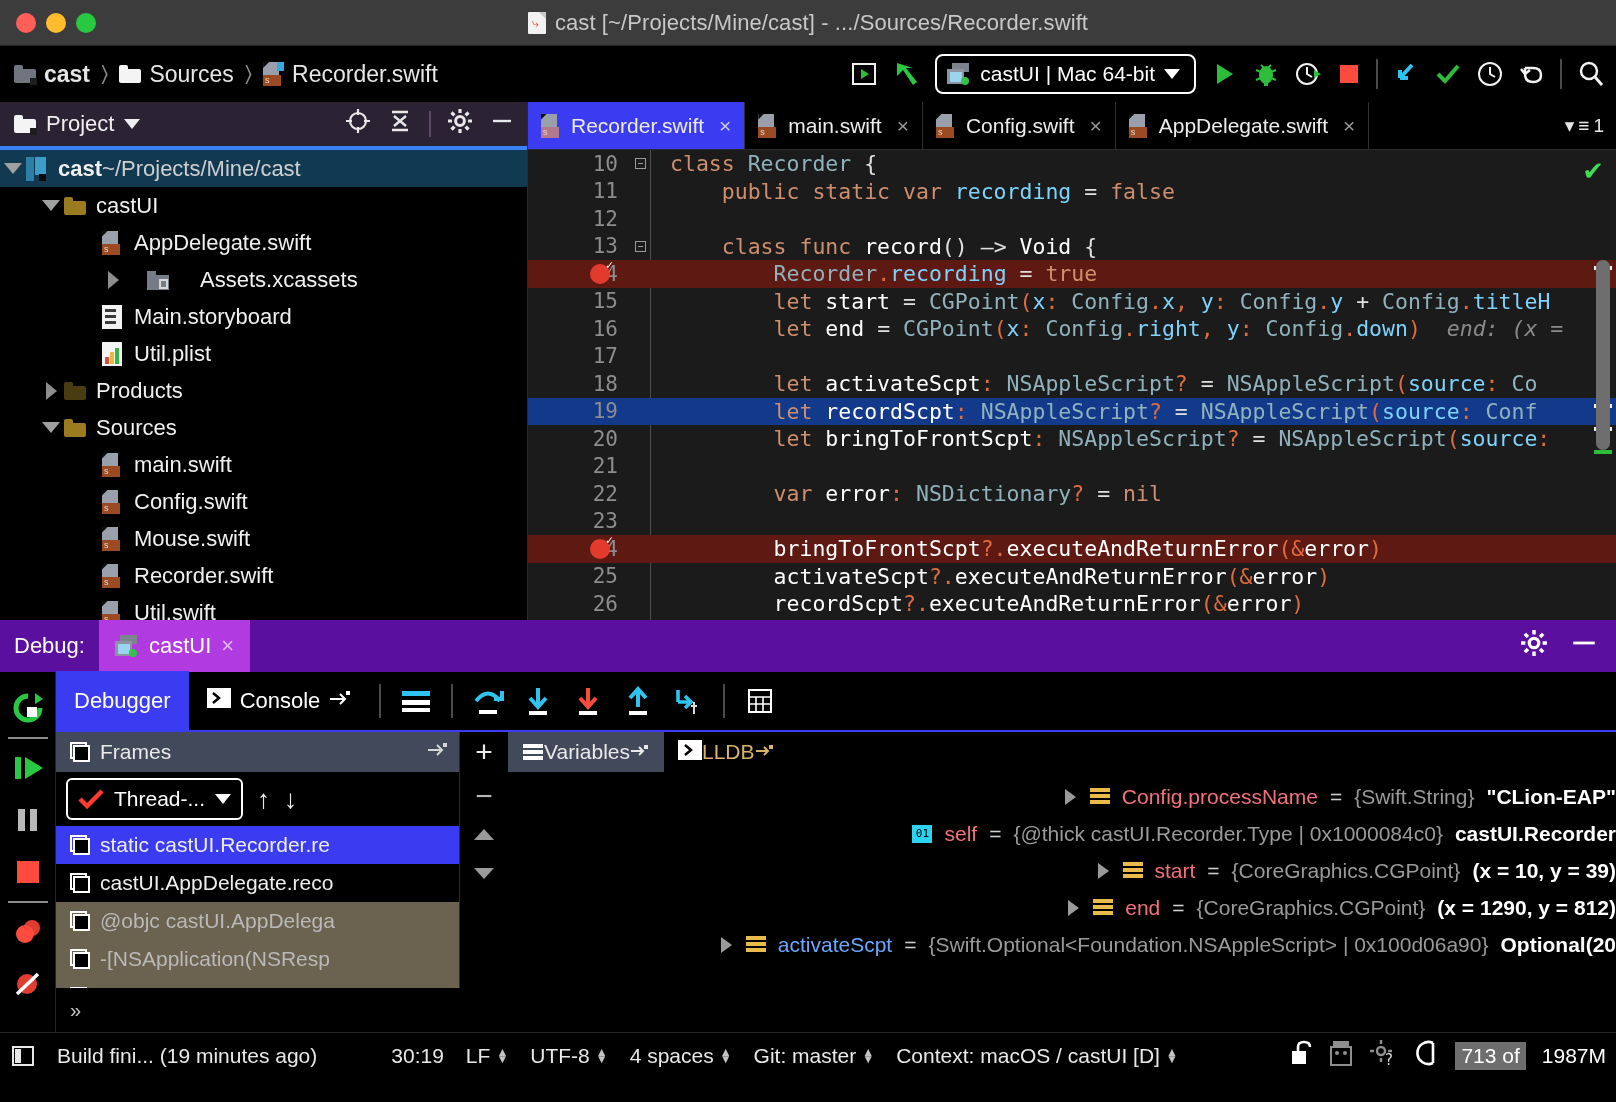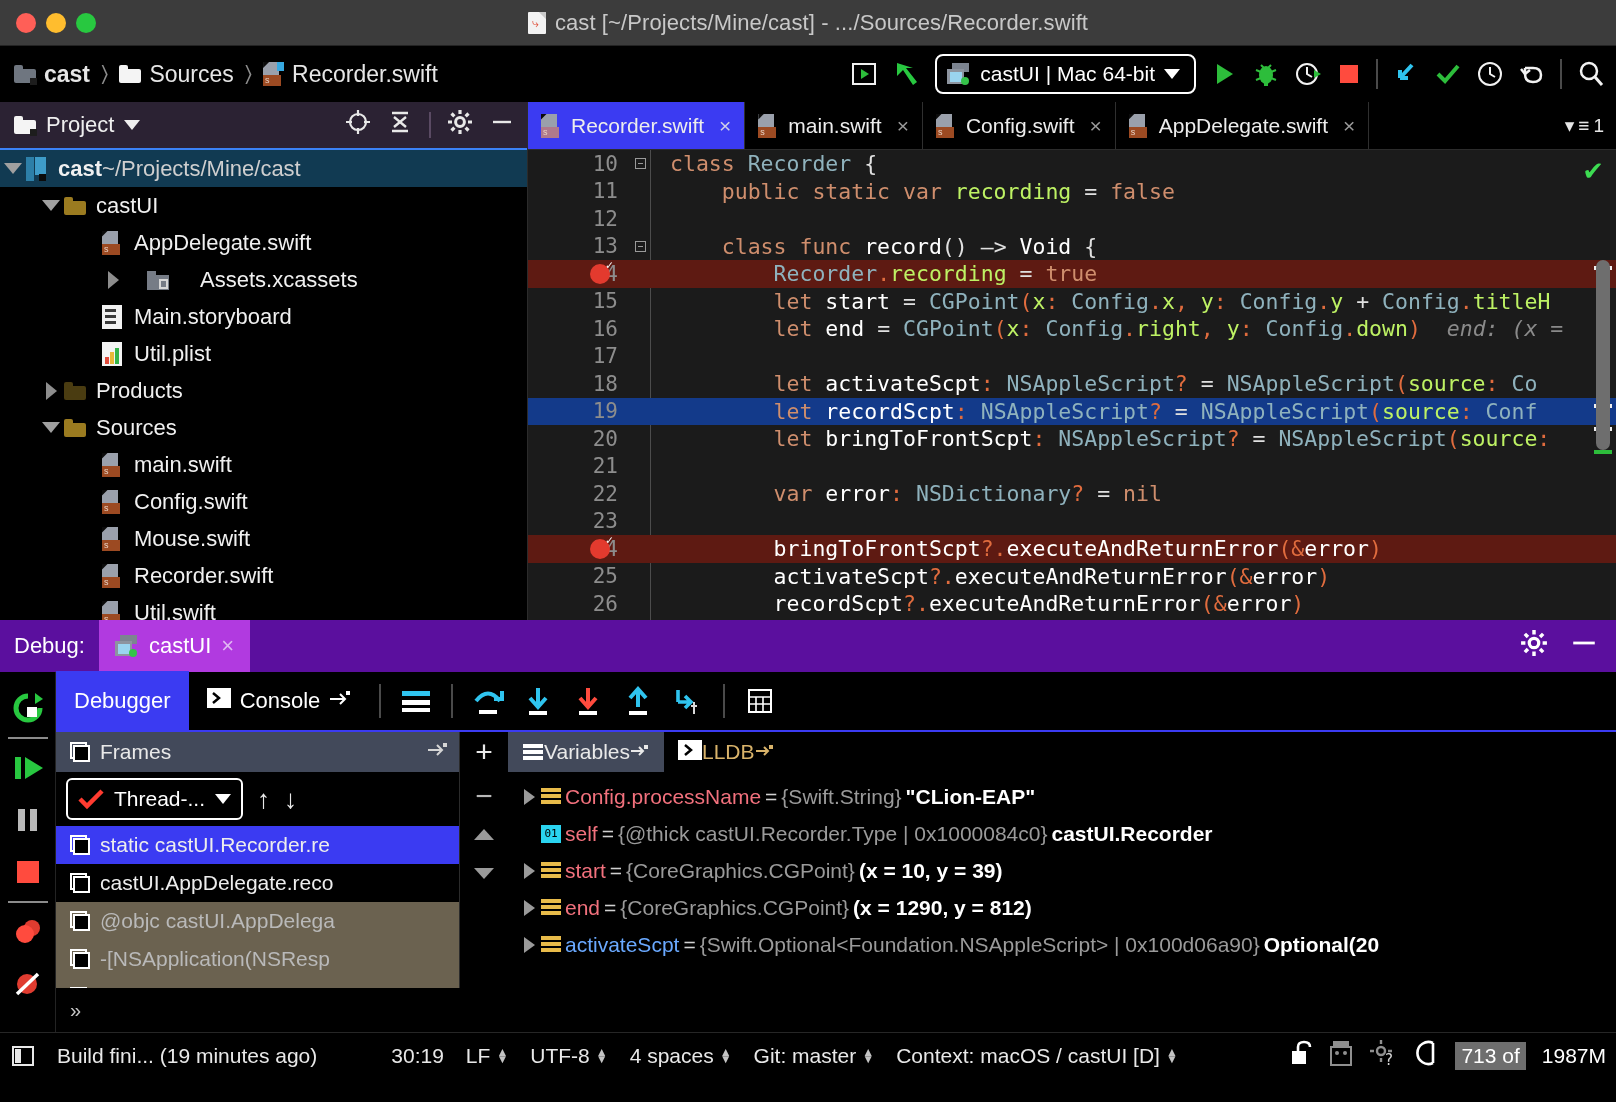--- a/index.html
+++ b/index.html
@@ -80,21 +80,21 @@
   .caret-d { width:0;height:0;border-left:8px solid transparent;border-right:8px solid transparent;border-top:10px solid currentColor; }
   .vdiv { width: 2px; height: 30px; background: #4a4a4a; }
 
   
   .main { display: flex; height: 518px; }
 
   
   .proj { width: 528px; background: #000; display: flex; flex-direction: column; border-right: 1px solid #2b2b2b; }
   .proj-head {
     height: 48px; background: #2b2233; display: flex; align-items: center; gap: 10px;
-    padding: 0 12px 0 14px; color: #efefef; font-size: 22px; border-bottom: 2px solid #3b82f6;
+    padding: 0 12px 0 14px; color: #efefef; font-size: 22px; border-bottom: 4px solid #3b82f6;
   }
   .proj-head .title { font-weight: normal; }
   .ph-right { margin-left: auto; display: flex; align-items: center; gap: 16px; }
   .proj-tree { flex: 1; overflow: hidden; position: relative; }
   .row { display: flex; align-items: center; height: 37px; color: #f0f0f0; font-size: 22px; white-space: nowrap; }
   .row.sel { background: #113a52; }
   .row .tw { width: 26px; display: flex; justify-content: center; align-items: center; flex: 0 0 auto; }
   .tri-d { width:0;height:0;border-left:9px solid transparent;border-right:9px solid transparent;border-top:11px solid #a0a0a0; }
   .tri-r { width:0;height:0;border-top:9px solid transparent;border-bottom:9px solid transparent;border-left:11px solid #8d8d8d; }
   .row .ic { width: 30px; display: flex; align-items: center; flex: 0 0 auto; }
@@ -139,21 +139,21 @@
        background: #e33a2e; z-index: 3; }
   .bp::after { content: "✓"; position: absolute; right: -3px; top: -6px; color: #fff; font-size: 12px; }
   .foldline { position: absolute; left: 122px; top: 0; bottom: 0; width: 1px; background: #4c4c4c; }
   .foldbox { width: 11px; height: 11px; border: 1px solid #9a9a9a; position: relative; background: #1b1b1b; }
   .foldbox::after { content:""; position:absolute; left:2px; top:4px; width:5px; height:1px; background:#9a9a9a; }
 
   .kw { color: #cf8e6d; }
   .typ { color: #8fb2bd; }
   .id { color: #e0e0e0; }
   .fn { color: #ffffff; }
-  .pr { color: #bef264; }
+  .pr { color: #7dd3fc; }
   .pn { color: #e06c3e; }
   .it { color: #8a8a8a; font-style: italic; }
   .lit { color: #cf8e6d; }
 
   .editor-scroll { position: absolute; right: 6px; top: 110px; width: 14px; height: 190px;
      background: #6e6e6e; border-radius: 7px; z-index: 5; }
   .ok-check { position: absolute; right: 12px; top: 6px; color: #3ddc52; font-size: 26px; z-index: 6; }
   .mark { position: absolute; right: 4px; width: 18px; height: 4px; z-index: 4; }
 
   
@@ -198,22 +198,22 @@
   .fr-ico::after { content:""; position:absolute; right:0; bottom:0; width:13px; height:13px; border:2px solid #fff; background:#000; }
   .frames-side { width: 48px; background: #000; display: flex; flex-direction: column;
      align-items: center; padding-top: 6px; gap: 16px; }
 
   .vars { flex: 1; display: flex; flex-direction: column; min-width: 0; }
   .vtabs { height: 40px; display: flex; align-items: stretch; background: #000; }
   .vtab { display: flex; align-items: center; padding: 0 14px; color: #e9e9e9;
      font-size: 21px; background: #42495a; }
   .vtab.dark { background: #000; color: #d9b36a; }
   .vlist { flex: 1; background: #000; padding-top: 6px; overflow: hidden; }
-  .vrow { height: 37px; display: flex; align-items: center; gap: 4px; padding-left: 16px;
-     font-size: 21px; white-space: nowrap; }
+  .vrow { height: 37px; display: flex; align-items: center; gap: 12px; padding-left: 16px;
+     font-size: 21px; white-space: nowrap; justify-content: flex-end; }
   .varrow { width: 0;height:0;border-top:8px solid transparent;border-bottom:8px solid transparent;
      border-left:11px solid #9a9a9a; margin-right: 2px; }
   .varrow.blank { border: none; width: 11px; }
   .vico { width: 20px; height: 18px; background: repeating-linear-gradient(#e8bb4a 0 4px, #000 4px 6px);
      flex: 0 0 auto; }
   .vico.blue { background: #2ad4f0; color: #000; font-size: 11px; text-align: center;
      line-height: 18px; font-family: "DejaVu Sans Mono", monospace; }
   .vname { color: #f2717d; }
   .vname.blue { color: #6aa9ff; }
   .veq { color: #d0d0d0; }

